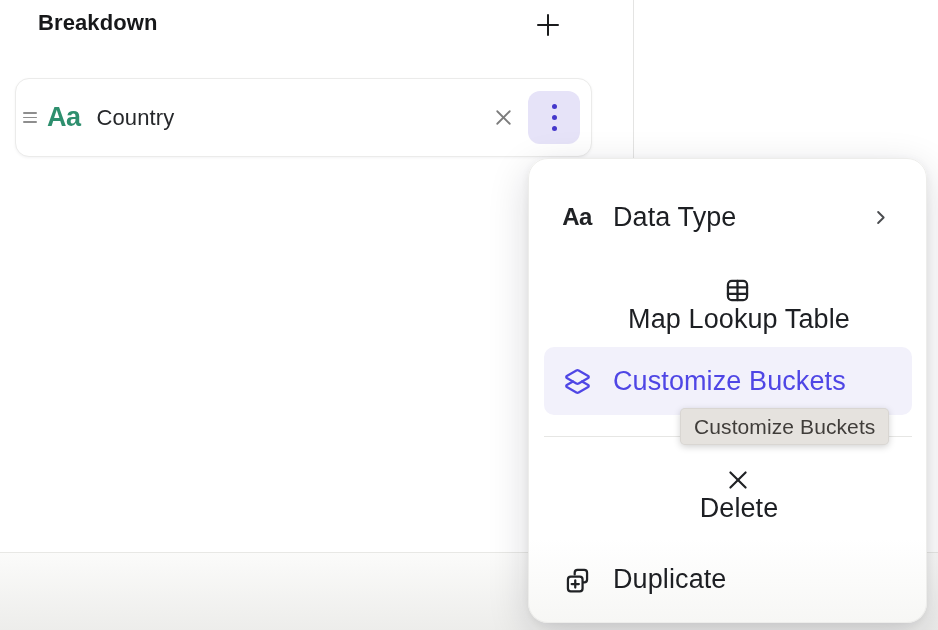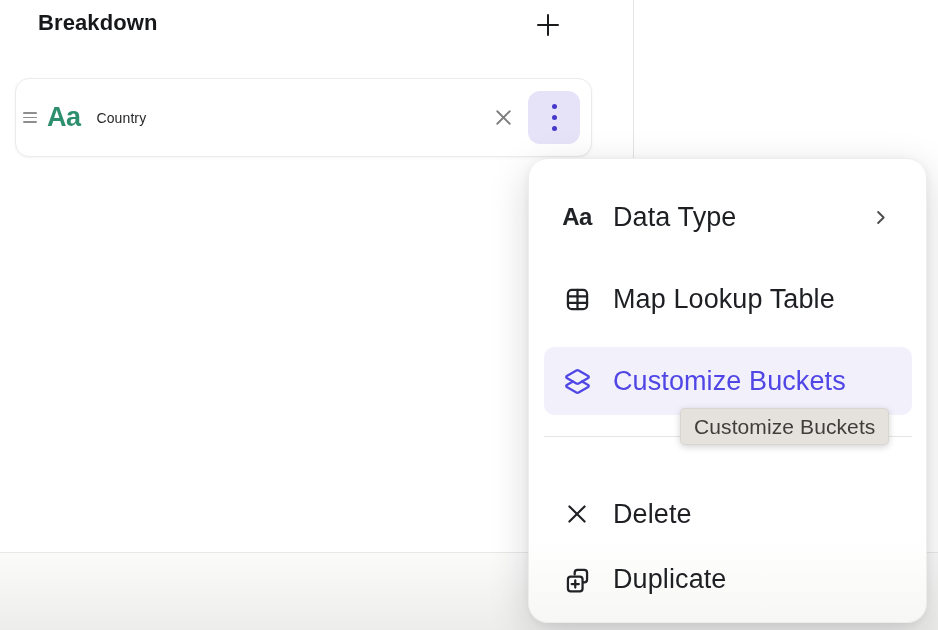--- a/index.html
+++ b/index.html
@@ -46,21 +46,21 @@
   .drag-handle {
     width: 14px; margin-left: 7px; display: flex; flex-direction: column; gap: 3px;
     cursor: grab;
   }
   .drag-handle span { display:block; height: 1.6px; background: #8e8e8e; border-radius: 1px; }
   .type-glyph-green {
     margin-left: 10px; font-size: 27px; font-weight: 600; color: #2e8f6e;
     letter-spacing: -0.5px;
   }
   .bd-field-label {
-    margin-left: 16px; font-size: 14px; color: #26282b; letter-spacing: 0.1px;
+    margin-left: 16px; font-size: 22px; color: #26282b; letter-spacing: 0.1px;
   }
   .bd-spacer { flex: 1; }
   .close-btn {
     width: 34px; height: 34px; display: flex; align-items: center; justify-content: center;
     background: transparent; border: none; cursor: pointer; margin-right: 8px;
   }
   .kebab-btn {
     width: 52px; height: 53px; border-radius: 12px; border: none; cursor: pointer;
     background: #e6e3f8; margin-right: 11px;
     display: flex; flex-direction: column; align-items: center; justify-content: center; gap: 6px;
@@ -88,23 +88,23 @@
   .mi-aa { font-size: 24px; font-weight: 700; color: #202225; letter-spacing: -0.5px; }
   .mi-label { margin-left: 22px; font-size: 27px; color: #1d1f23; letter-spacing: 0.1px; }
   .menu-item.highlight .mi-label { color: #4f46e5; font-weight: 500; }
   .mi-spacer { flex: 1; }
   .mi-chevron { margin-right: 22px; display: flex; align-items: center; }
   .menu-divider {
     position: absolute; left: 15px; top: 277px; width: 368px; height: 1px;
     background: #e6e6e4;
   }
   .pos-r1 { top: 36px; }
-  .pos-r2 { top: 118px; }
+  .pos-r2 { top: 118px; flex-direction: column; }
   .pos-r3 { top: 188px; }
-  .pos-r4 { top: 333px; }
+  .pos-r4 { top: 308px; flex-direction: column; }
   .pos-r5 { top: 398px; text-align: right; }
 
   
   .tooltip {
     position: absolute; left: 680px; top: 408px; height: 37px; z-index: 4;
     background: #e5e2de; border: 1px solid rgba(0,0,0,0.05); border-radius: 5px;
     box-shadow: 0 2px 7px rgba(0,0,0,0.18);
     display: flex; align-items: center; padding: 0 13px;
     font-size: 21px; color: #403d3a; letter-spacing: 0.1px; white-space: nowrap;
   }

